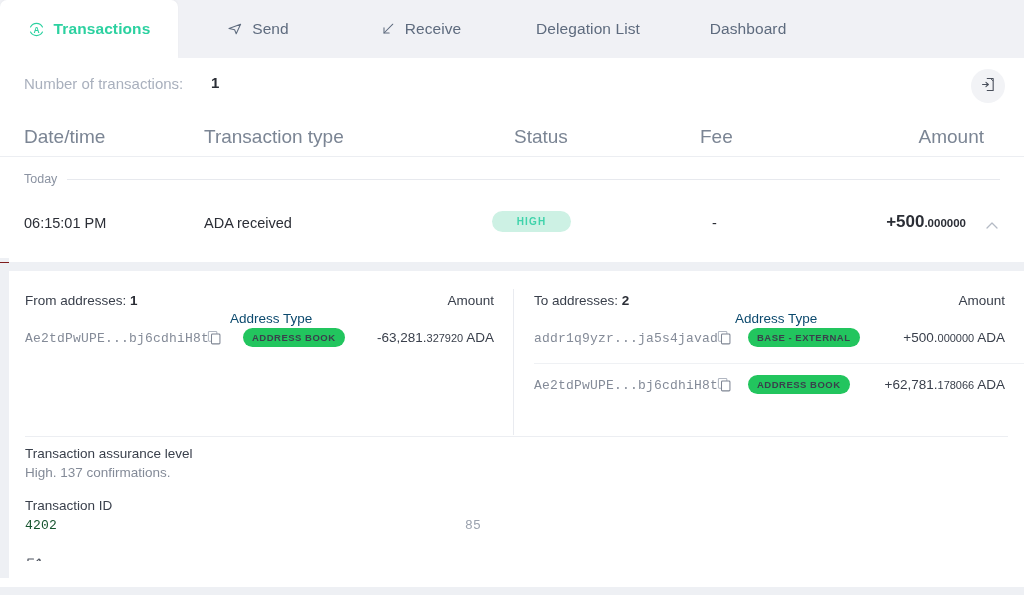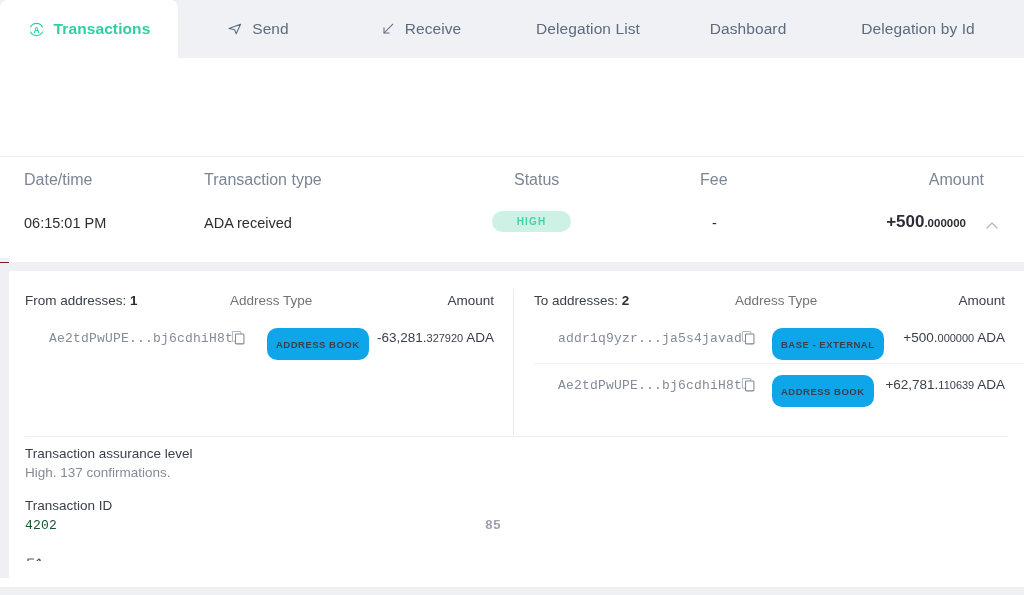--- a/index.html
+++ b/index.html
@@ -84,21 +84,21 @@
   }
 
   
   .colheaders {
     position: absolute; left: 0; top: 58px;
     width: 1024px; height: 40px;
     border-bottom: 1px solid #eceef2;
   }
   .colheaders div {
     position: absolute; top: 10px;
-    font-size: 16px; color: #7b8594; margin-top: 45px;
+    font-size: 19px; color: #7b8594;
   }
   .ch-date { left: 24px; }
   .ch-type { left: 204px; }
   .ch-status { left: 514px; }
   .ch-fee { left: 700px; }
   .ch-amount { right: 40px; }
 
   
   .daygroup {
     position: absolute; left: 0; top: 106px;
@@ -180,48 +180,48 @@
 
   .addr-head {
     position: relative; height: 44px; padding-left: 17px;
   }
   .addr-head .h-title {
     position: absolute; left: 16px; top: 22px;
     font-size: 13.5px; color: #3a404c;
   }
   .addr-head .h-title b { color: #2b2e36; }
   .addr-head .h-type {
-    position: absolute; left: 221px; top: 22px;
-    font-size: 13.5px; color: #737373;
+    position: absolute; left: 221px; top: 40px;
+    font-size: 13.5px; color: #0c4a6e;
   }
   .addr-head .h-amt {
     position: absolute; right: 19px; top: 22px;
     font-size: 13.5px; color: #3a404c;
   }
   .col-to .addr-head .h-title { left: 20px; }
   .col-to .addr-head .h-type { left: 221px; }
 
   .addr-row {
-    position: relative; height: 47px; margin-left: 24px;
+    position: relative; height: 47px;
   }
   .addr-row .a-addr {
     position: absolute; left: 16px; top: 16px;
     font-family: "Liberation Mono", monospace;
     font-size: 13px; color: #848b98;
     letter-spacing: 0.2px;
   }
   .col-to .addr-row .a-addr { left: 20px; }
   .addr-row .a-copy {
     position: absolute; top: 15px;
     width: 15px; height: 15px; cursor: pointer;
   }
   .addr-row .a-badge {
     position: absolute; top: 13px;
-    height: 32px; padding: 0 9px; border-radius: 10px;
-    background: #0ea5e9;
+    height: 19px; padding: 0 9px; border-radius: 10px;
+    background: #22c55e;
     display: flex; align-items: center; justify-content: center;
     font-size: 9.5px; font-weight: bold; letter-spacing: 0.5px;
     color: #3a404c;
     white-space: nowrap;
   }
   .addr-row .a-amt {
     position: absolute; right: 19px; top: 15px;
     font-size: 13.5px; color: #3a404c;
     text-align: left;
   }
@@ -240,23 +240,23 @@
   .meta-value {
     position: absolute; left: 16px;
     font-size: 13.5px; color: #848b98;
   }
   .meta-value-mono {
     position: absolute; left: 16px;
     font-family: "Liberation Mono", monospace;
     font-size: 13px; color: #14532d; letter-spacing: 0.2px;
   }
   .meta-value-mono2 {
-    position: absolute; left: 476px;
+    position: absolute; left: 456px;
     font-family: "Liberation Mono", monospace;
-    font-size: 13px; color: #9aa1ad; letter-spacing: 0.2px; font-weight: bold;
+    font-size: 13px; color: #9aa1ad; letter-spacing: 0.2px;
   }
   .addmemo {
     position: absolute; left: 16px; top: 110px;
     display: flex; align-items: center; gap: 9px;
     font-size: 13.5px; color: #3a404c;
     cursor: pointer;
   }
 
   
   .bottom-strip {
@@ -310,38 +310,53 @@
     </div>
 
     <div class="tab tab-t5">
       <span>Delegation List</span>
     </div>
 
     <div class="tab tab-t4">
       <span>Dashboard</span>
     </div>
 
-    <div class="tab tab-t6">
-      <span>Delegation by Id</span>
-    </div>
   </div>
 
   <div class="panel">
 
     <div class="gutter"></div>
 
+    <div class="summary">
+      <div class="summary-label">Number of transactions:</div>
+      <div class="summary-count">1</div>
+      <div class="export-btn">
+        <span>
+          <svg width="17" height="17" viewBox="0 0 20 20">
+            <path d="M8 3 L15.5 3 L15.5 17 L8 17" stroke="#4a505c" stroke-width="1.3" fill="none" stroke-linejoin="round"></path>
+            <path d="M12.5 3 L15.5 6" stroke="#4a505c" stroke-width="1.1" fill="none"></path>
+            <path d="M3 10 L9.5 10" stroke="#4a505c" stroke-width="1.3" stroke-linecap="round"></path>
+            <path d="M7 7.5 L9.8 10 L7 12.5" stroke="#4a505c" stroke-width="1.3" fill="none" stroke-linejoin="round" stroke-linecap="round"></path>
+          </svg>
+        </span>
+      </div>
+    </div>
 
     <div class="colheaders">
       <div class="ch-date">Date/time</div>
       <div class="ch-type">Transaction type</div>
       <div class="ch-status">Status</div>
       <div class="ch-fee">Fee</div>
       <div class="ch-amount">Amount</div>
     </div>
 
+    <div class="daygroup">
+      <div class="daylabel">Today</div>
+      <div class="dayline"></div>
+    </div>
 
     <div class="txrow">
       <div class="tx-time">06:15:01 PM</div>
       <div class="tx-type">ADA received</div>
       <div class="tx-status">HIGH</div>
       <div class="tx-fee">-</div>
       <div class="tx-amount"><span>+500</span><span class="dec">.000000</span></div>
       <div class="tx-chev">
         <svg width="16" height="16" viewBox="0 0 16 16">
           <path d="M3 10 L8 5 L13 10" stroke="#b4bac5" stroke-width="1.3" fill="none" stroke-linecap="round" stroke-linejoin="round"></path>
@@ -405,21 +420,21 @@
 
         <div class="addr-row">
           <div class="a-addr">Ae2tdPwUPE...bj6cdhiH8t</div>
           <div class="a-copy" style="left:203px">
             <svg width="15" height="15" viewBox="0 0 16 16">
               <rect x="1.5" y="1.5" width="9" height="10.5" rx="1" stroke="#b0b6c1" stroke-width="1.1" fill="none"></rect>
               <rect x="4.8" y="4.3" width="9" height="10.5" rx="1" stroke="#7e8593" stroke-width="1.1" fill="#ffffff"></rect>
             </svg>
           </div>
           <div class="a-badge" style="left:234px">ADDRESS BOOK</div>
-          <div class="a-amt"><span>+62,781.</span><span class="dec">110639</span><span> ADA</span></div>
+          <div class="a-amt"><span>+62,781.</span><span class="dec">178066</span><span> ADA</span></div>
         </div>
       </div>
 
       <div class="tx-meta">
         <div class="meta-label" style="top:0px">Transaction assurance level</div>
         <div class="meta-value" style="top:19px">High. 137 confirmations.</div>
 
         <div class="meta-label" style="top:52px">Transaction ID</div>
         <div class="meta-value-mono" style="top:72px">4202</div>
         <div class="meta-value-mono2" style="top:72px">85</div>

